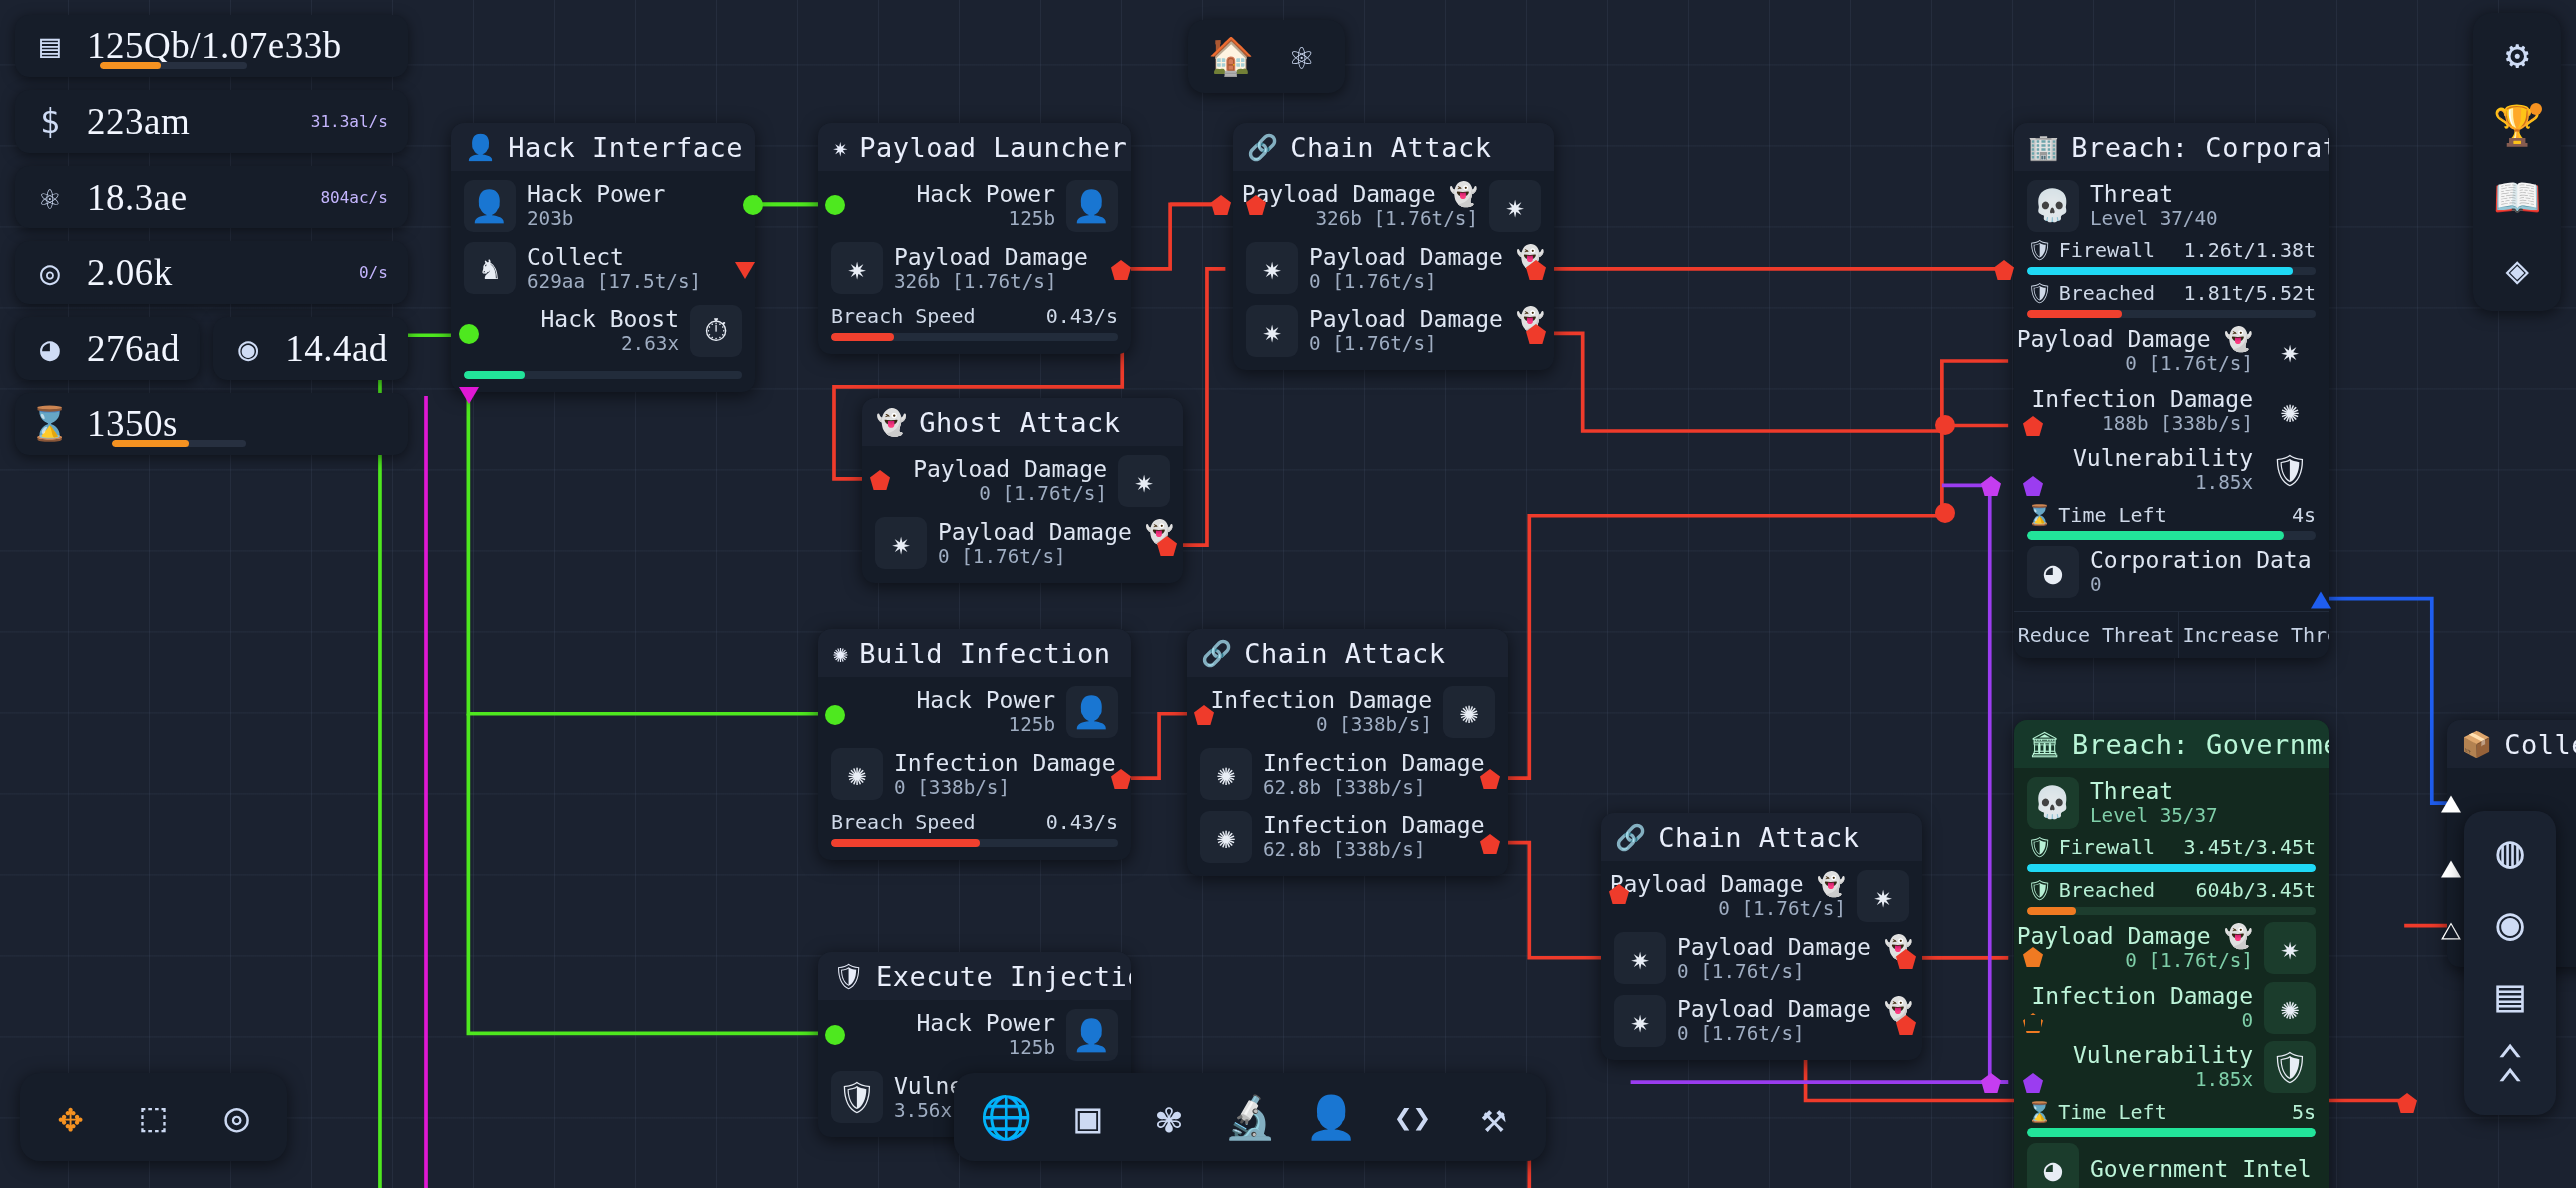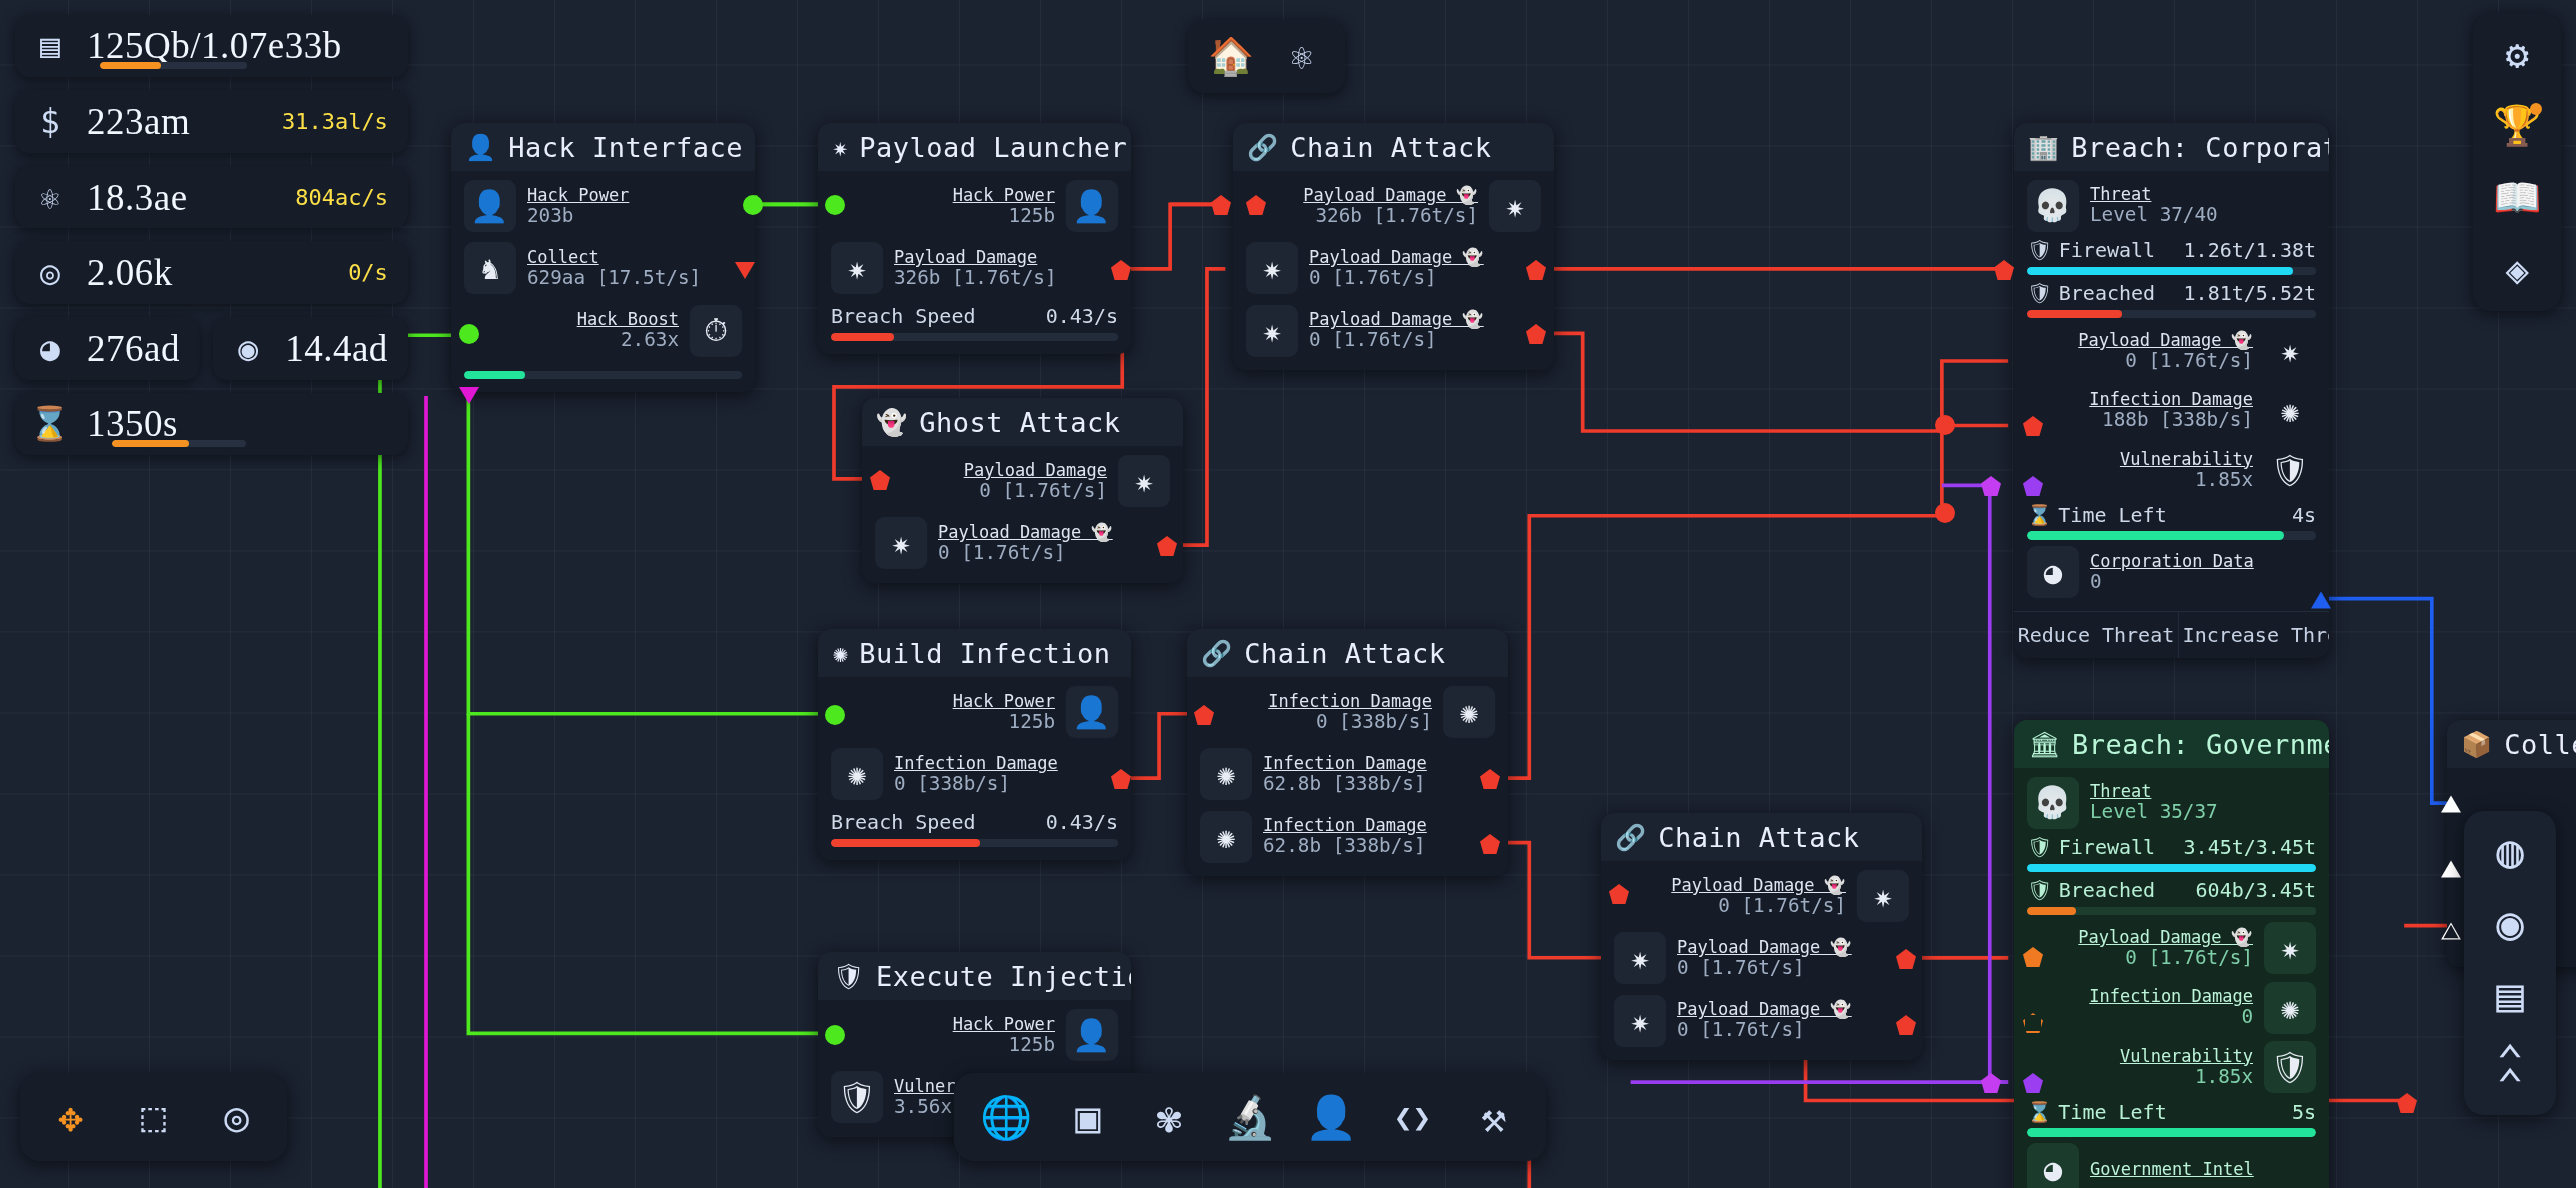--- a/index.html
+++ b/index.html
@@ -35,21 +35,21 @@
     white-space:nowrap;
   }
   .node .hdr .gi{font-size:25px;line-height:1;filter:none;}
   .node .body{padding:9.2px 13px 13px 13px;display:flex;flex-direction:column;gap:9.2px;}
 
   
   .row{display:flex;align-items:center;gap:11px;min-height:53px;}
   .row.right{justify-content:flex-end;}
   .row .txt{display:flex;flex-direction:column;line-height:1.18;}
   .row.right .txt{align-items:flex-end;text-align:right;}
-  .row .t1{font-size:17px;color:#dfe6f2;white-space:nowrap;text-decoration:underline;}
+  .row .t1{font-size:23px;color:#dfe6f2;white-space:nowrap;}
   .row .t2{font-size:19.3px;color:#9fadc2;white-space:nowrap;}
   .sq{
     width:52px;height:52px;border-radius:9.2px;background:#1e2633;
     display:flex;align-items:center;justify-content:center;
     font-size:31px;flex:none;
   }
   .sq.plain{background:transparent;}
 
   
   .barline{display:flex;justify-content:space-between;align-items:center;font-size:20px;color:#cfd9e8;}
@@ -78,21 +78,21 @@
   #hud{position:absolute;left:14.7px;top:14.7px;display:flex;flex-direction:column;gap:13px;z-index:6;}
   .res{
     background:#161d29;border-radius:14.7px;
     display:flex;align-items:center;gap:16.6px;
     padding:8.3px 20px 8.3px 14.7px;position:relative;
     box-shadow:0 2.8px 13px rgba(0,0,0,.5);
     min-height:46px;
   }
   .res .ico{font-size:33px;width:41px;text-align:center;flex:none;color:#cfdcf5;}
   .res .val{font-size:37px;color:#f2f6ff;letter-spacing:0.5px;white-space:nowrap;font-family:Liberation Serif, serif;}
-  .res .rate{font-size:22px;color:#fde047;margin-left:auto;padding-left:24px;white-space:nowrap;}
+  .res .rate{font-size:16px;color:#c4b5fd;margin-left:auto;padding-left:24px;white-space:nowrap;}
   .res .ubar{position:absolute;left:85px;bottom:8.3px;height:7.4px;width:147px;border-radius:4.6px;background:#273040;overflow:hidden;}
   .res .ubar i{display:block;height:100%;background:#f59221;border-radius:4.6px;}
   .resrow{display:flex;gap:13px;}
 
   
   #topbtns{position:absolute;left:1188px;top:20px;display:flex;gap:9.2px;
     background:#161d29;border-radius:16.6px;padding:9.2px 13px;z-index:6;
     box-shadow:0 2.8px 13px rgba(0,0,0,.5);}
   #topbtns .tb{width:61px;height:55px;border-radius:11px;display:flex;align-items:center;justify-content:center;font-size:37px;}
 

